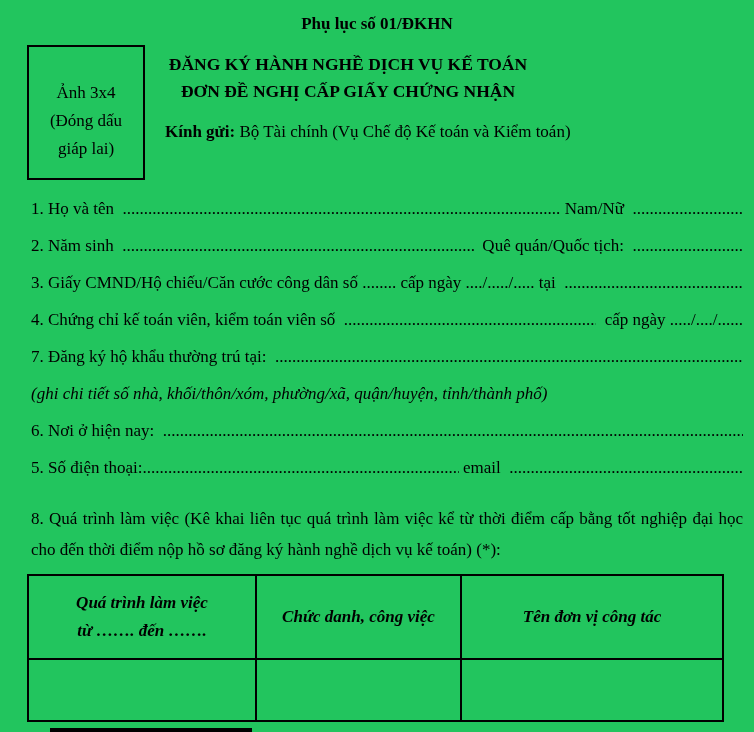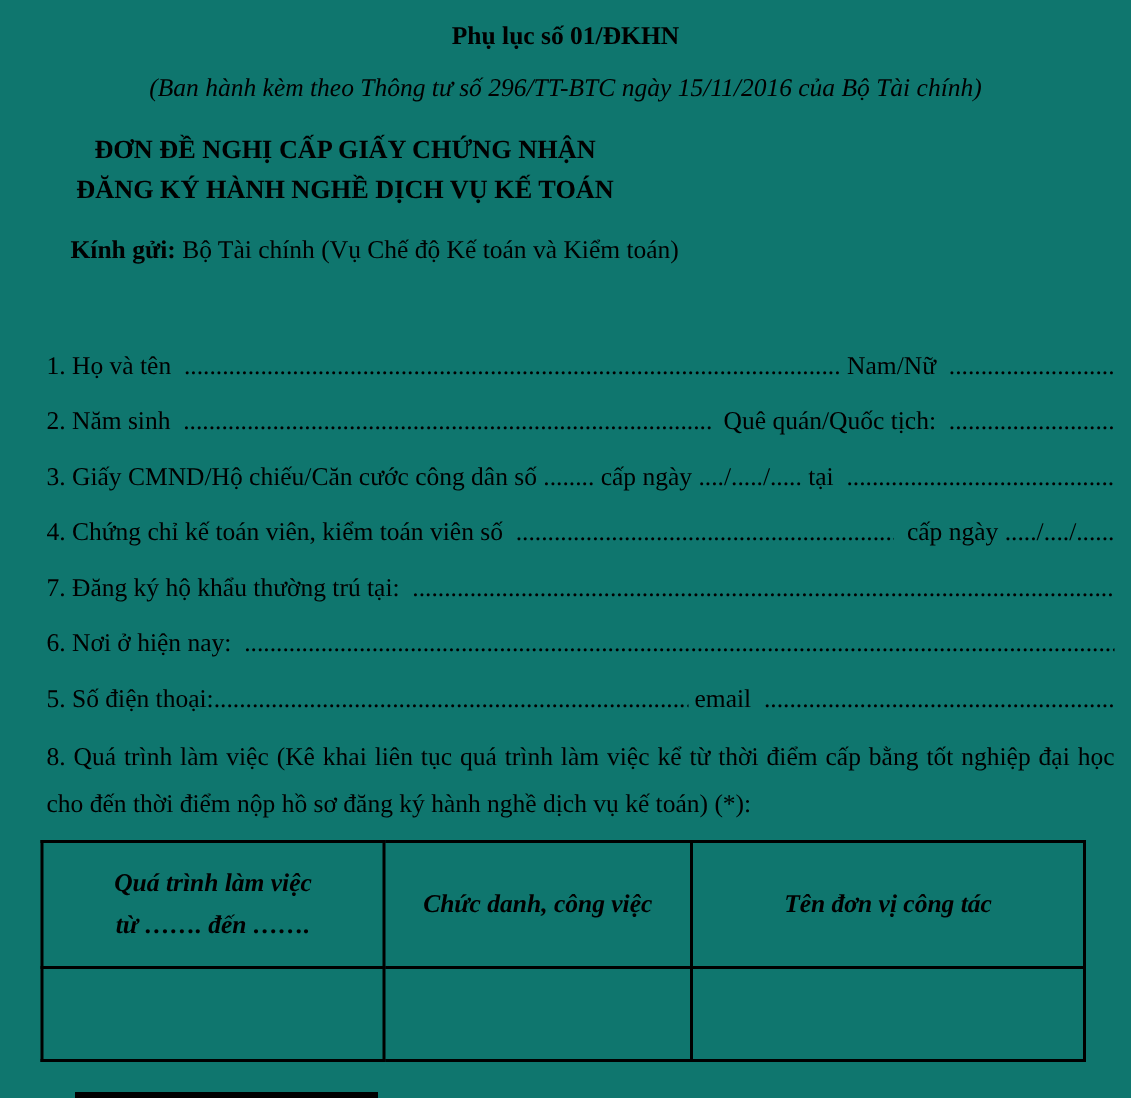--- a/index.html
+++ b/index.html
@@ -3,21 +3,21 @@
 <meta charset="utf-8">
 <style>
   * { margin:0; padding:0; box-sizing:border-box; }
   html,body { width:754px; height:732px; }
   body {
     background:#ffffff;
     color:#000000;
     font-family:"Liberation Serif","DejaVu Serif",serif;
     overflow:hidden;
   }
-  .page { position:relative; width:754px; height:732px; background:#0f766e; }
+  .page { position:relative; width:754px; height:732px; background:#22c55e; }
 
   
   .doc-header { text-align:center; padding-top:13px; }
   .appendix-title { font-weight:bold; font-size:17px; line-height:22px; }
   .issuance-note { font-style:italic; font-size:17px; line-height:22px; margin-top:13px; }
 
   
   .top-section { display:flex; margin:10px 11px 0 27px; height:135px; }
   .photo-box {
     width:118px; height:135px; border:2px solid #000;
@@ -32,21 +32,21 @@
   .recipient { margin-left:20px; margin-top:17px; font-size:17px; white-space:pre; }
   .recipient-label { font-weight:bold; }
 
   
   .form-body { margin:10px 11px 0 31px; font-size:17px; }
   .form-line { display:flex; align-items:center; height:37px; line-height:37px; }
   .seg { white-space:pre; flex:0 0 auto; }
   .dot-fill { flex:1 1 0; min-width:0; overflow:hidden; white-space:pre; }
   .note-line { font-style:italic; }
   .para {
-    line-height:31px; text-align:justify; margin-top:5px;
+    line-height:31px; text-align:justify; margin-top:17px;
     white-space:normal; width:712px;
   }
 
   
   .work-table {
     border-collapse:collapse; margin:9px 0 0 27px; table-layout:fixed;
     font-size:17px;
   }
   .work-table th, .work-table td { border:2px solid #000; }
   .work-table th {
@@ -58,28 +58,32 @@
 
   .scan-artifact { position:absolute; left:50px; bottom:0; width:202px; height:4px; background:#000; }
 </style>
 </head>
 <body>
 
 <div class="page">
 
   <div class="doc-header">
     <div class="appendix-title">Phụ lục số 01/ĐKHN</div>
-    <div class="issuance-note">(Ban hành kèm theo Thông tư số 296/TT-BTC ngày 15/11/2016 của Bộ Tài chính)</div>
   </div>
 
   <div class="top-section">
+    <div class="photo-box">
+      <div class="photo-line">Ảnh 3x4</div>
+      <div class="photo-line">(Đóng dấu</div>
+      <div class="photo-line">giáp lai)</div>
+    </div>
     <div class="title-col">
       <div class="form-title">
+        <div>ĐĂNG KÝ HÀNH NGHỀ DỊCH VỤ KẾ TOÁN</div>
         <div>ĐƠN ĐỀ NGHỊ CẤP GIẤY CHỨNG NHẬN</div>
-        <div>ĐĂNG KÝ HÀNH NGHỀ DỊCH VỤ KẾ TOÁN</div>
       </div>
       <div class="recipient"><span class="recipient-label">Kính gửi:</span><span> Bộ Tài chính (Vụ Chế độ Kế toán và Kiểm toán)</span></div>
     </div>
   </div>
 
   <div class="form-body">
 
     <div class="form-line">
       <span class="seg">1. Họ và tên  </span>
       <span class="dot-fill">................................................................................................................................................................................................................</span>
@@ -103,20 +107,23 @@
       <span class="seg">4. Chứng chỉ kế toán viên, kiểm toán viên số  </span>
       <span class="dot-fill">................................................................................................................................................................................................................</span>
       <span class="seg">  cấp ngày ...../..../......</span>
     </div>
 
     <div class="form-line">
       <span class="seg">7. Đăng ký hộ khẩu thường trú tại:  </span>
       <span class="dot-fill">................................................................................................................................................................................................................</span>
     </div>
 
+    <div class="form-line note-line">
+      <span class="seg">(ghi chi tiết số nhà, khối/thôn/xóm, phường/xã, quận/huyện, tỉnh/thành phố)</span>
+    </div>
 
     <div class="form-line">
       <span class="seg">6. Nơi ở hiện nay:  </span>
       <span class="dot-fill">................................................................................................................................................................................................................</span>
     </div>
 
     <div class="form-line">
       <span class="seg">5. Số điện thoại:</span>
       <span class="dot-fill">................................................................................................................................................................................................................</span>
       <span class="seg"> email  </span>

